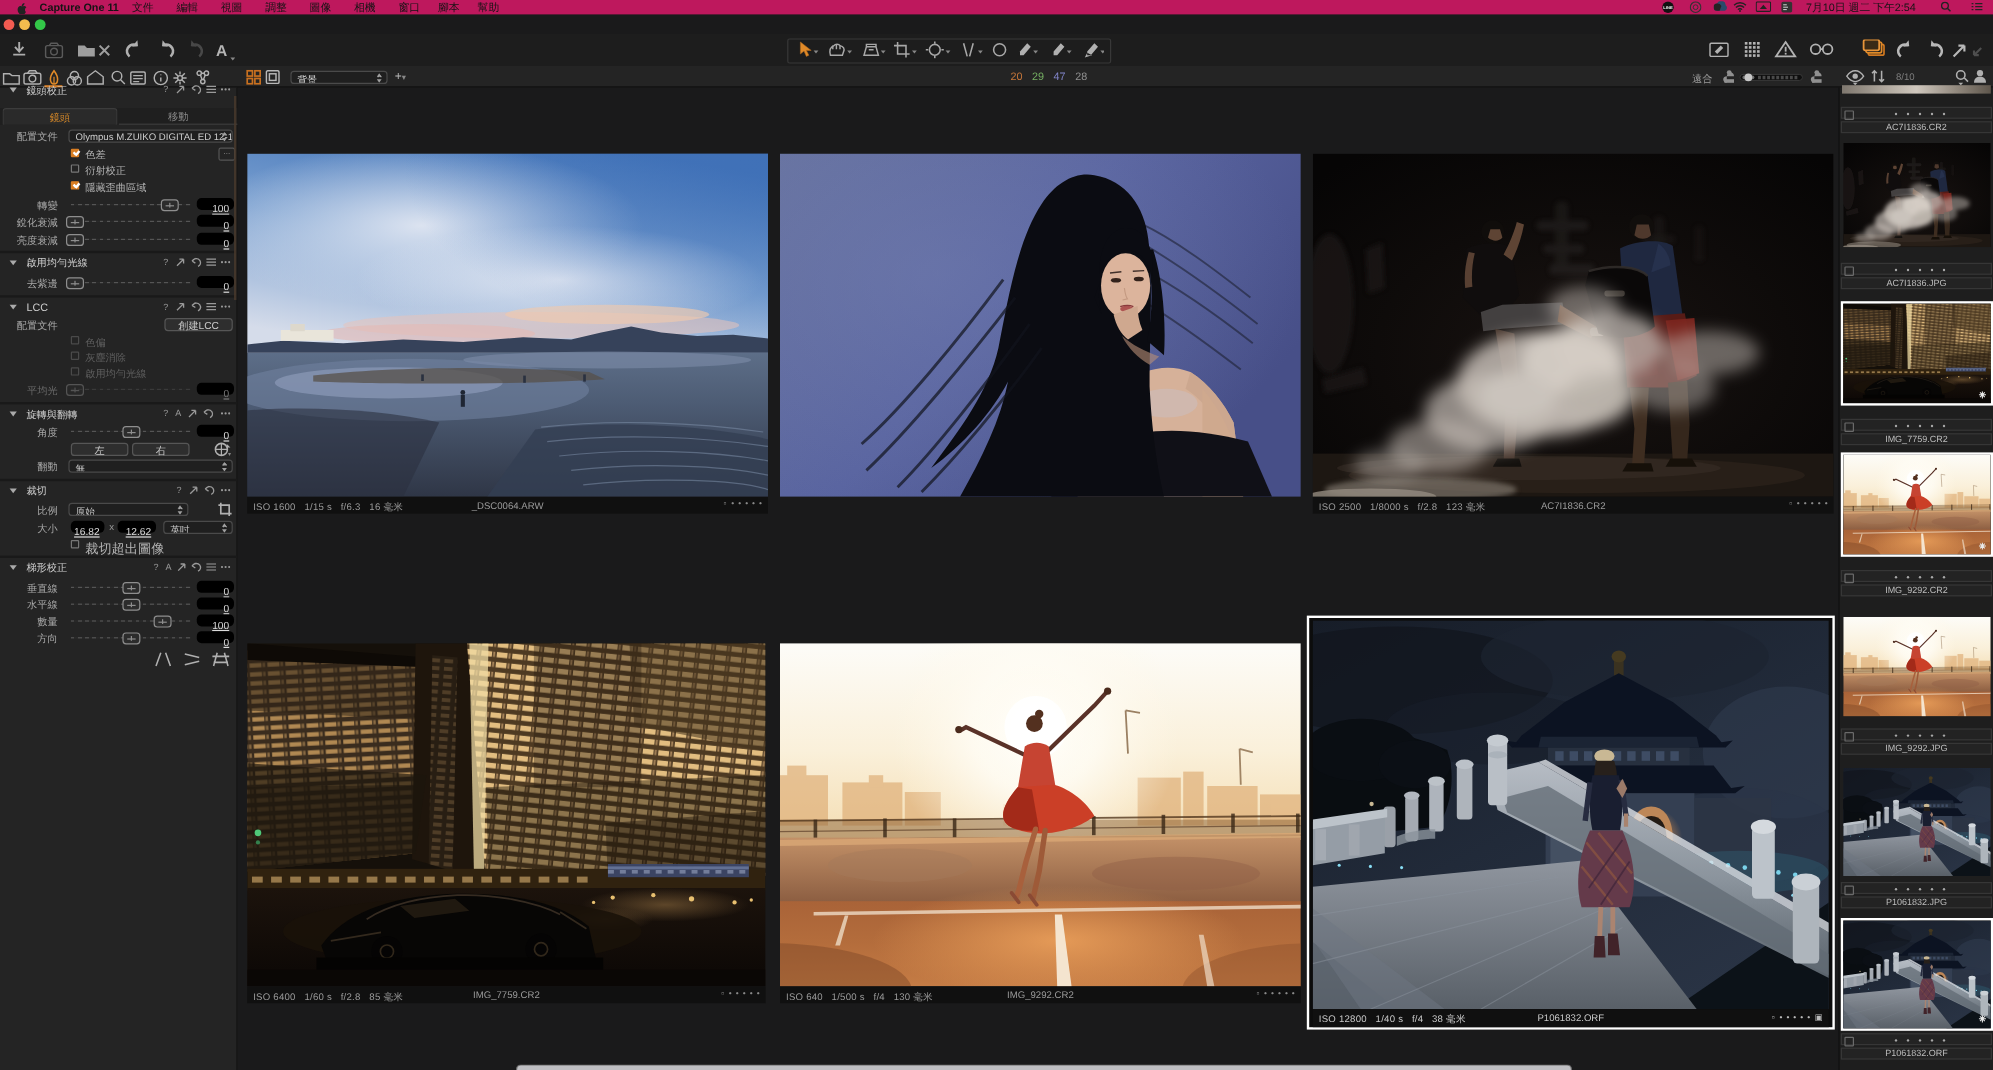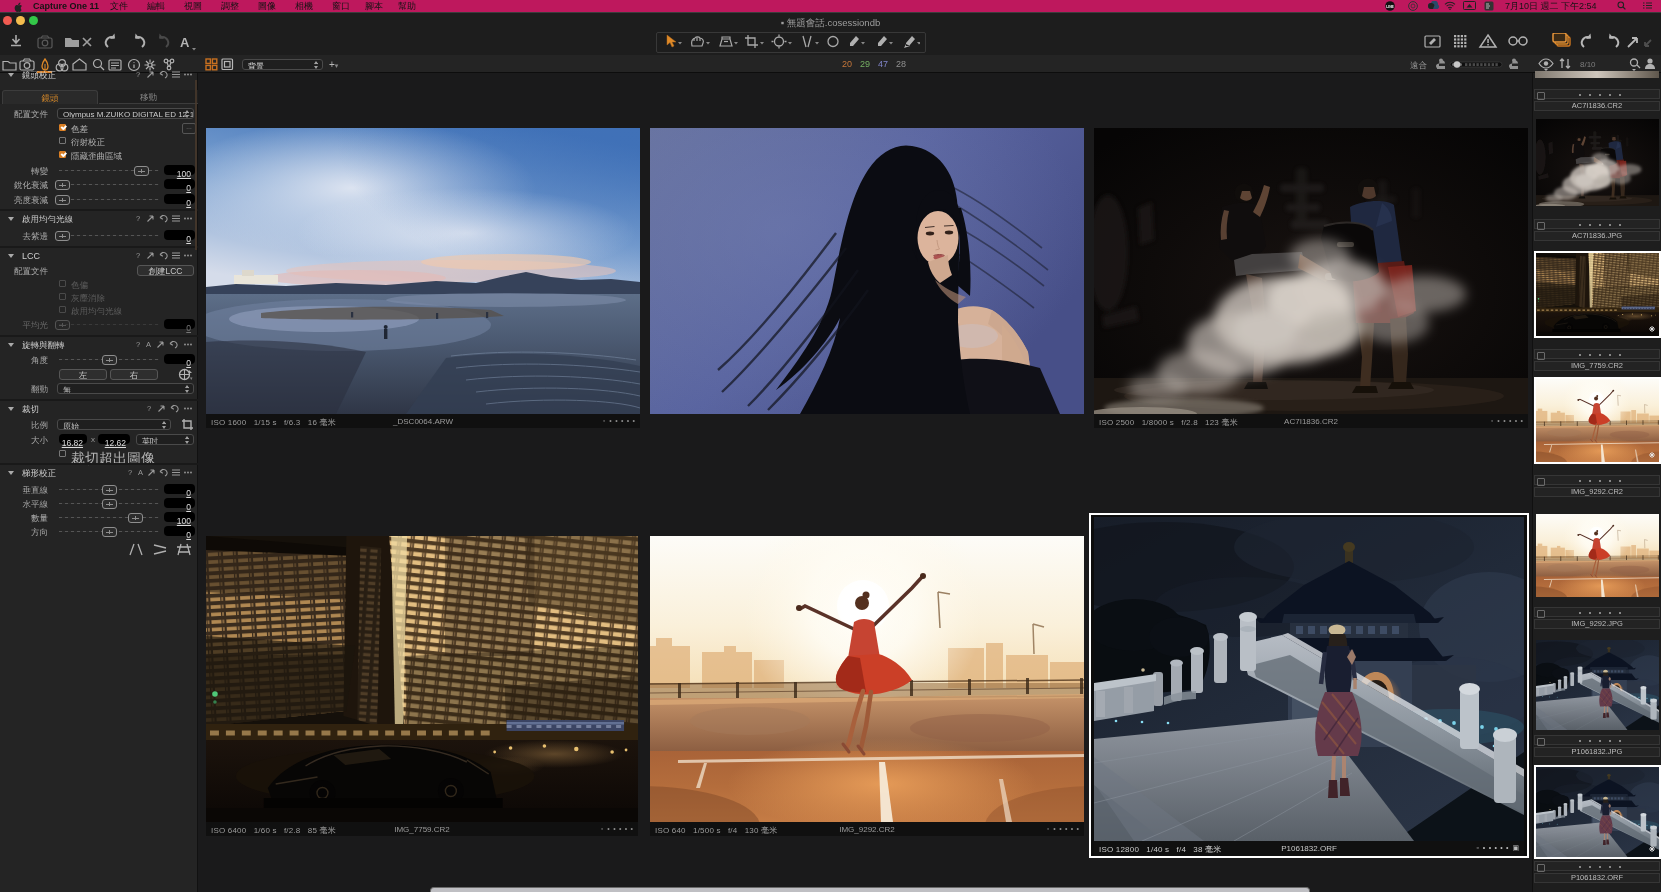--- a/index.html
+++ b/index.html
@@ -626,23 +626,20 @@
         </svg></span>
 <span class="mi" style="left:1505px">7月10日 週二 下午2:54</span>
 <span class="mi" style="left:1617px;top:1px"><svg width="9" height="9" viewBox="0 0 9 9">
           <circle cx="3.8" cy="3.8" r="2.8" fill="none" stroke="#222" stroke-width="1.1"></circle>
           <path d="M6,6 L8.4,8.4" stroke="#222" stroke-width="1.2"></path>
         </svg></span>
 <span class="mi" style="left:1642px;top:1px"><svg width="11" height="9" viewBox="0 0 11 9">
           <path d="M4,2 L10,2 M4,4.5 L10,4.5 M4,7 L10,7 M1,2 L2.5,2 M1,4.5 L2.5,4.5 M1,7 L2.5,7" stroke="#222" stroke-width="1.1"></path>
         </svg></span>
 </div>
-<div class="abs" id="titlebar">
-<div class="abs" style="left:0;right:0;top:4px;text-align:center;color:#9e9e9e;font-size:9.5px">▪ 無題會話.cosessiondb</div>
-</div>
 <div class="tl" style="left:3px;background:#f15b51"></div>
 <div class="tl" style="left:15.5px;background:#f3bc4e"></div>
 <div class="tl" style="left:28.5px;background:#33c748"></div>
 <div class="abs" id="toolbar1">
 <svg class="abs" style="left:8px;top:4px" width="200" height="19" viewBox="0 0 200 19">
 <g stroke="#ababab" stroke-width="1.6" fill="none">
 <path d="M8,3 L8,10 M4.5,7 L8,11 L11.5,7 M3,13.5 L13,13.5"></path>
 </g>
 <g stroke="#5a5a5a" stroke-width="1.2" fill="none">
 <rect x="30" y="6" width="14" height="10" rx="1.5"></rect>
@@ -983,37 +980,37 @@
         <span class="chev"></span>
         <span class="tt">裁切</span>
         <span class="ric"><svg width="45" height="9" viewBox="0 0 45 9">
             <use href="#i-q"></use>
             <use href="#i-up" x="11"></use>
             <use href="#i-undo" x="23"></use>
             <use href="#i-dots" x="37"></use>
           </svg></span>
       </div>
 <div class="lbl" style="left:0px;top:420px;width:48px">比例</div>
-<div class="ddown" style="left:57px;top:419px;width:114px">
+<div class="ddown" style="left:57px;top:419px;width:100px">
         <span class="tx">原始</span>
         <span class="ar">⌃<br>⌄</span>
       </div>
 <svg class="abs" style="left:181px;top:418px" width="14" height="14" viewBox="0 0 14 14">
         <path d="M3,1 L3,10 L12,10 M1,3 L10,3 L10,12" stroke="#b0b0b0" stroke-width="1.4" fill="none"></path>
       </svg>
 <div class="lbl" style="left:0px;top:435px;width:48px">大小</div>
 <div class="vbox" style="left:59px;top:434px;width:28px"><span>16.82</span></div>
 <div class="abs" style="left:91px;top:435px;color:#999;font-size:8px">x</div>
 <div class="vbox" style="left:98px;top:434px;width:32px"><span>12.62</span></div>
 <div class="ddown" style="left:136px;top:434px;width:58px">
         <span class="tx">英吋</span>
         <span class="ar">⌃<br>⌄</span>
       </div>
 <div class="cb" style="left:59px;top:450px"></div>
-      <div class="abs" style="left:71px;top:450px;font-size:14px;color:#b4b4b4">裁切超出圖像</div>
+      <div class="abs" style="left:71px;top:450px;font-size:11px;color:#b4b4b4">裁切超出圖像</div>
 <div class="divid" style="top:463px"></div>
 
 <div class="sechead" style="top:466px">
         <span class="chev"></span>
         <span class="tt">梯形校正</span>
         <span class="ric"><svg width="64" height="9" viewBox="0 0 64 9">
             <use href="#i-q"></use>
             <use href="#i-A" x="10"></use>
             <use href="#i-up" x="20"></use>
             <use href="#i-undo" x="31"></use>

